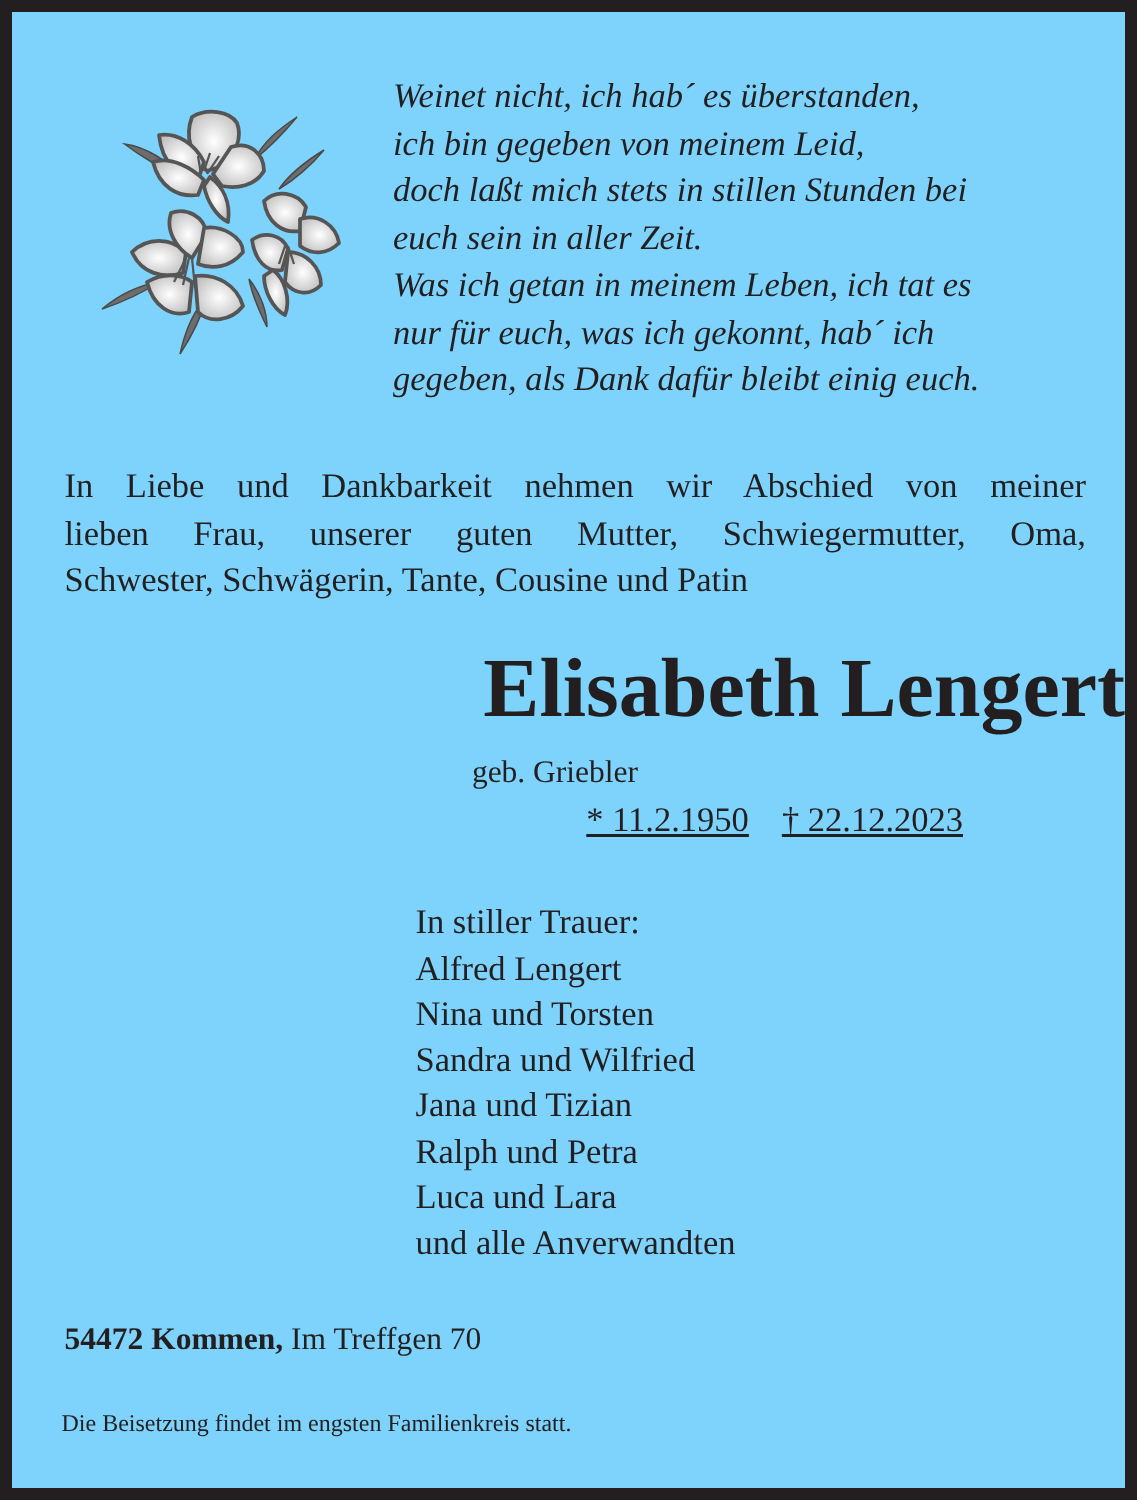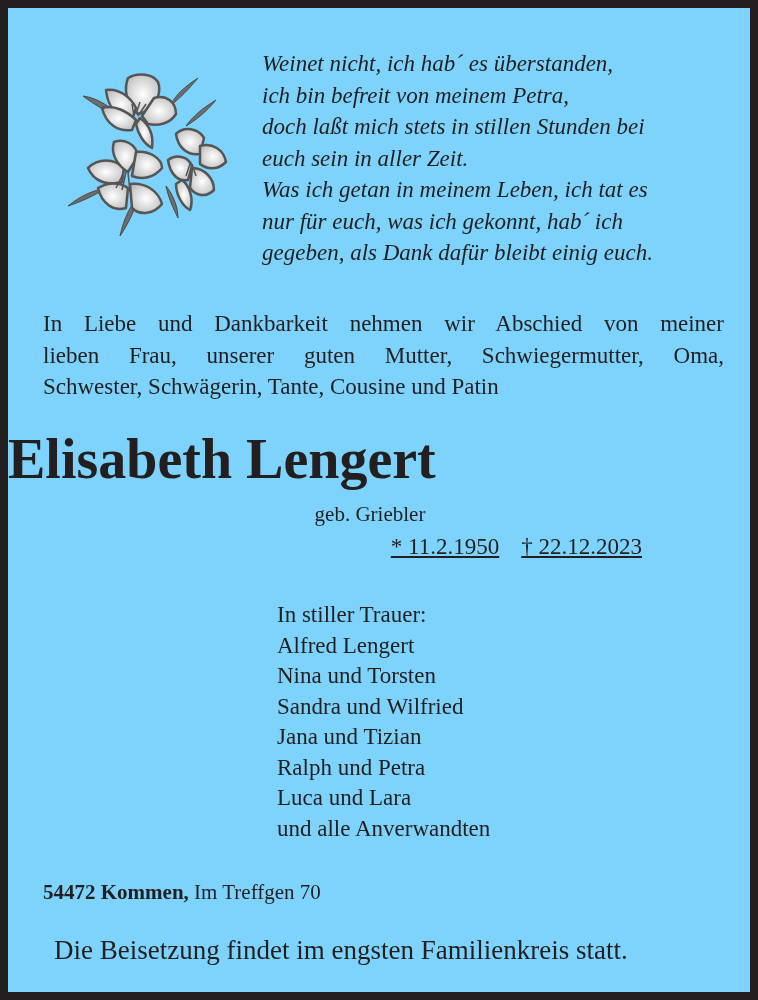--- a/index.html
+++ b/index.html
@@ -31,21 +31,21 @@
     font-size: 23px;
     line-height: 31.5px;
     text-align: justify;
     text-align-last: left;
   }
   .intro .line { display: block; text-align: justify; text-align-last: justify; }
   .intro .line.last { text-align-last: left; }
   .name {
     position: absolute; left: 0; top: 418px;
     width: 742px;
-    text-align: left;
+    text-align: right;
     font-weight: bold;
     font-size: 56px;
     line-height: 66px;
   }
   .maiden {
     position: absolute; left: 0; top: 492px;
     width: 724px; text-align: center;
     font-size: 21px; line-height: 28px;
   }
   .dates {
@@ -61,22 +61,22 @@
     font-size: 23px;
     line-height: 30.5px;
   }
   .mourners div { white-space: nowrap; margin-left: 27px; }
   .address {
     position: absolute; left: 35px; top: 870px;
     font-size: 21px; line-height: 28px;
   }
   .address b { font-weight: bold; }
   .notice {
-    position: absolute; left: 46px; top: 928px;
-    font-size: 27px; line-height: 28px;
+    position: absolute; left: 33px; top: 928px;
+    font-size: 16px; line-height: 28px;
   }
 </style>
 </head>
 <body>
 
 <div class="frame">
 
   <div class="flower">
     <svg width="180" height="180" viewBox="0 0 180 180">
       <defs>
@@ -127,21 +127,21 @@
           <path d="M70 104 L72 124"></path>
           <path d="M66 104 L58 120"></path>
         <path d="M132 96 L128 108"></path>
           <path d="M134 96 L138 108"></path>
       </g>
     </svg>
   </div>
 
   <div class="poem">
     <div>Weinet nicht, ich hab´ es überstanden,</div>
-    <div>ich bin befreit von meinem Petra,</div>
+    <div>ich bin gegeben von meinem Leid,</div>
     <div>doch laßt mich stets in stillen Stunden bei</div>
     <div>euch sein in aller Zeit.</div>
     <div>Was ich getan in meinem Leben, ich tat es</div>
     <div>nur für euch, was ich gekonnt, hab´ ich</div>
     <div>gegeben, als Dank dafür bleibt einig euch.</div>
   </div>
 
   <div class="intro">
     <span class="line">In Liebe und Dankbarkeit nehmen wir Abschied von meiner</span>
     <span class="line">lieben Frau, unserer guten Mutter, Schwiegermutter, Oma,</span>

